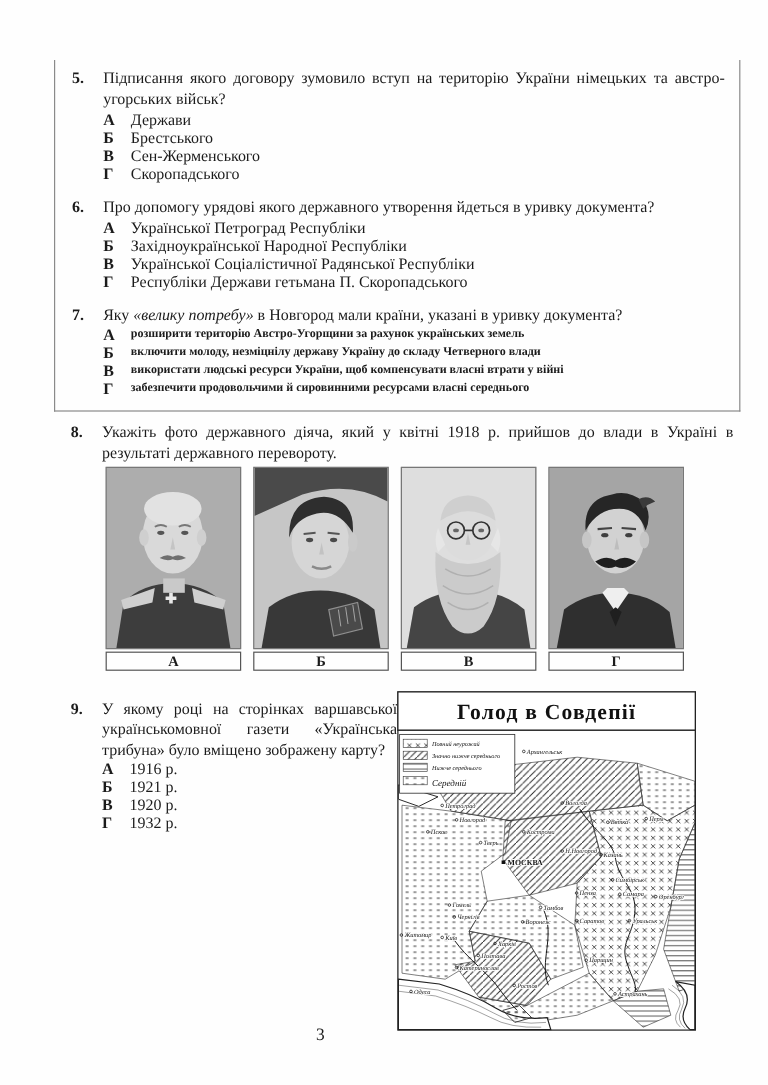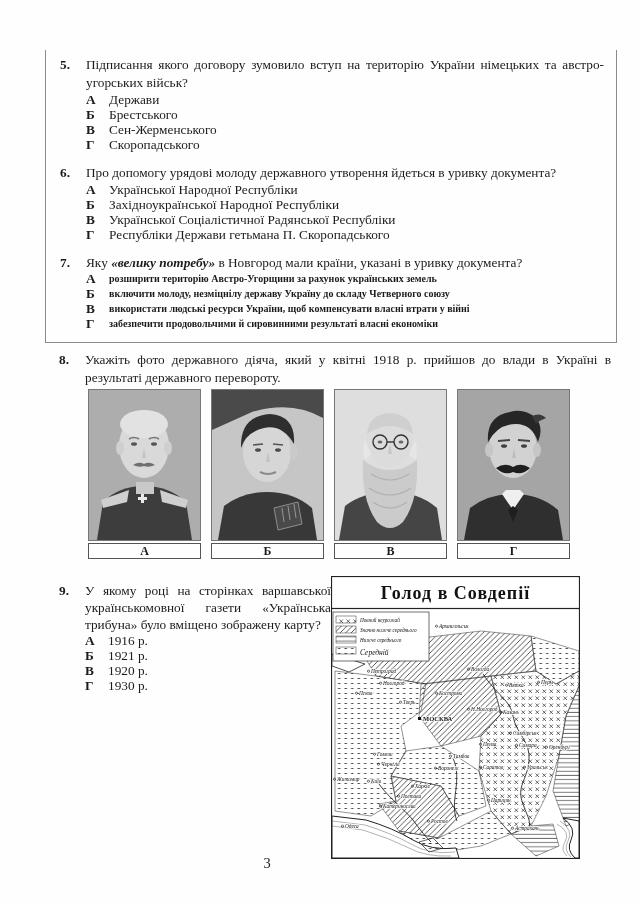--- a/index.html
+++ b/index.html
@@ -11,21 +11,21 @@
   .qbox {
     position:absolute; left:45px; top:50px; width:572px; height:293px;
     border-left:1px solid #8a8a8a; border-right:1px solid #8a8a8a; border-bottom:1px solid #8a8a8a;
     box-sizing:border-box; padding:6px 12px 4px 14px;
   }
   .q { font-size:13.3px; }
   .q + .q { margin-top:12px; }
   .qhead { display:flex; line-height:18px; }
   .qnum { font-weight:bold; width:26px; flex:none; }
   .qtext { flex:1; text-align:justify; }
-  .em { font-style:italic; font-weight:bold; }
+  .em { font-style:italic; font-weight:normal; }
   .opt { display:flex; margin-left:26px; line-height:15px; }
   .oletter { font-weight:bold; width:23px; flex:none; }
   .otext { flex:1; }
   .q7 .otext { font-weight:bold; font-size:10px; }
   .q7 .qhead { line-height:17px; }
 
   
   .q8 { position:absolute; left:59px; top:351px; width:552px; font-size:13.3px; }
   .photos { position:absolute; left:88px; top:389px; width:482px; display:flex; gap:10px; }
   .photos figure { margin:0; width:113px; }
@@ -78,25 +78,25 @@
       </div>
       <div class="opt">
         <span class="oletter">Г</span>
         <span class="otext">Скоропадського</span>
       </div>
     </div>
 
     <div class="q">
       <div class="qhead">
         <span class="qnum">6.</span>
-        <span class="qtext">Про допомогу урядові молоду державного утворення йдеться в уривку документа?</span>
+        <span class="qtext">Про допомогу урядові якого державного утворення йдеться в уривку документа?</span>
       </div>
       <div class="opt">
         <span class="oletter">А</span>
-        <span class="otext">Української Народної Республіки</span>
+        <span class="otext">Української Петроград Республіки</span>
       </div>
       <div class="opt">
         <span class="oletter">Б</span>
         <span class="otext">Західноукраїнської Народної Республіки</span>
       </div>
       <div class="opt">
         <span class="oletter">В</span>
         <span class="otext">Української Соціалістичної Радянської Республіки</span>
       </div>
       <div class="opt">
@@ -109,29 +109,29 @@
       <div class="qhead">
         <span class="qnum">7.</span>
         <span class="qtext"><span>Яку </span><span class="em">«велику потребу»</span><span> в Новгород мали країни, указані в уривку документа?</span></span>
       </div>
       <div class="opt">
         <span class="oletter">А</span>
         <span class="otext">розширити територію Австро-Угорщини за рахунок українських земель</span>
       </div>
       <div class="opt">
         <span class="oletter">Б</span>
-        <span class="otext">включити молоду, незміцнілу державу Україну до складу Четверного союзу</span>
+        <span class="otext">включити молоду, незміцнілу державу Україну до складу Четверного влади</span>
       </div>
       <div class="opt">
         <span class="oletter">В</span>
         <span class="otext">використати людські ресурси України, щоб компенсувати власні втрати у війні</span>
       </div>
       <div class="opt">
         <span class="oletter">Г</span>
-        <span class="otext">забезпечити продовольчими й сировинними результаті власні економіки</span>
+        <span class="otext">забезпечити продовольчими й сировинними ресурсами власні середнього</span>
       </div>
     </div>
   </div>
 
   <div class="q q8">
     <div class="qhead">
       <span class="qnum">8.</span>
       <span class="qtext">Укажіть фото державного діяча, який у квітні 1918 р. прийшов до влади в Україні в результаті державного перевороту.</span>
     </div>
   </div>
@@ -237,21 +237,21 @@
     <div class="opt">
       <span class="oletter">Б</span>
       <span class="otext">1921 р.</span>
     </div>
     <div class="opt">
       <span class="oletter">В</span>
       <span class="otext">1920 р.</span>
     </div>
     <div class="opt">
       <span class="oletter">Г</span>
-      <span class="otext">1930 р.</span>
+      <span class="otext">1932 р.</span>
     </div>
   </div>
 
   <div class="map">
     <svg width="249" height="283" viewBox="0 0 249 283">
       <defs>
         <pattern id="pCross" width="7" height="7" patternUnits="userSpaceOnUse">
           <path d="M1.5,1.5 L5,5 M5,1.5 L1.5,5" stroke="#2c2c2c" stroke-width="0.7" fill="none"></path>
         </pattern>
         <pattern id="pDiag" width="5.5" height="5.5" patternUnits="userSpaceOnUse">

